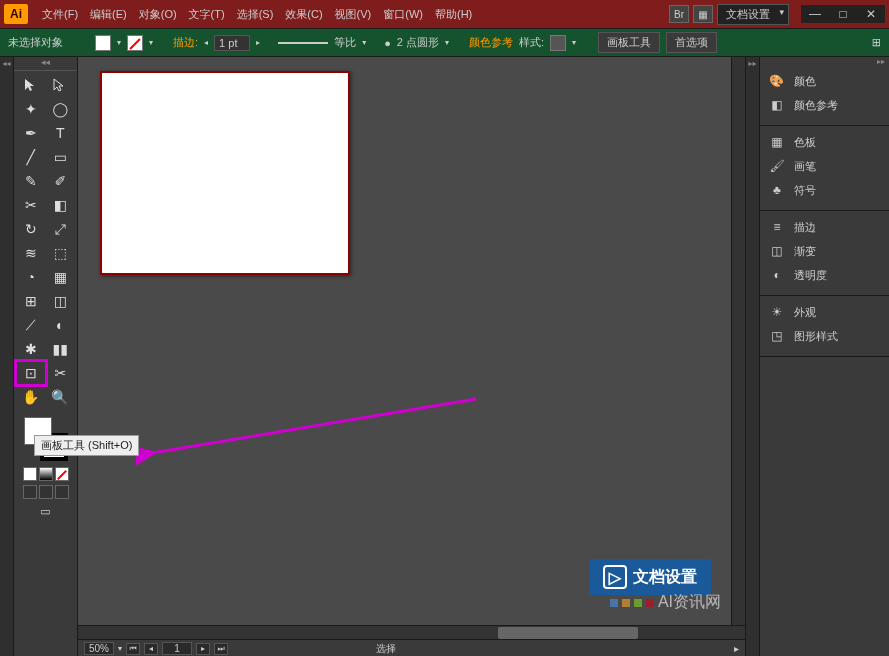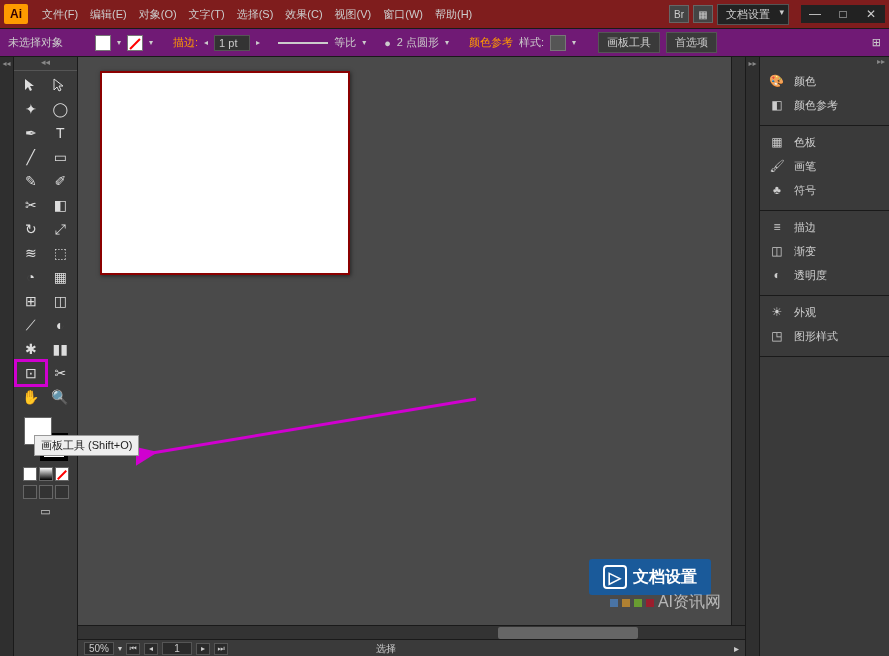--- a/index.html
+++ b/index.html
@@ -78,21 +78,21 @@
       height: 18px;
       background: #444;
       border: 1px solid #666;
       display: flex;
       align-items: center;
       justify-content: center;
       font-size: 10px;
     }
     .control-bar {
       height: 28px;
-      background: #701a75;
+      background: #14532d;
       border-bottom: 1px solid #1a1a1a;
       display: flex;
       align-items: center;
       padding: 0 8px;
       gap: 6px;
       font-size: 11px;
     }
     .control-bar .orange { color: #ff9a00; }
     .ctrl-input {
       background: #333;

